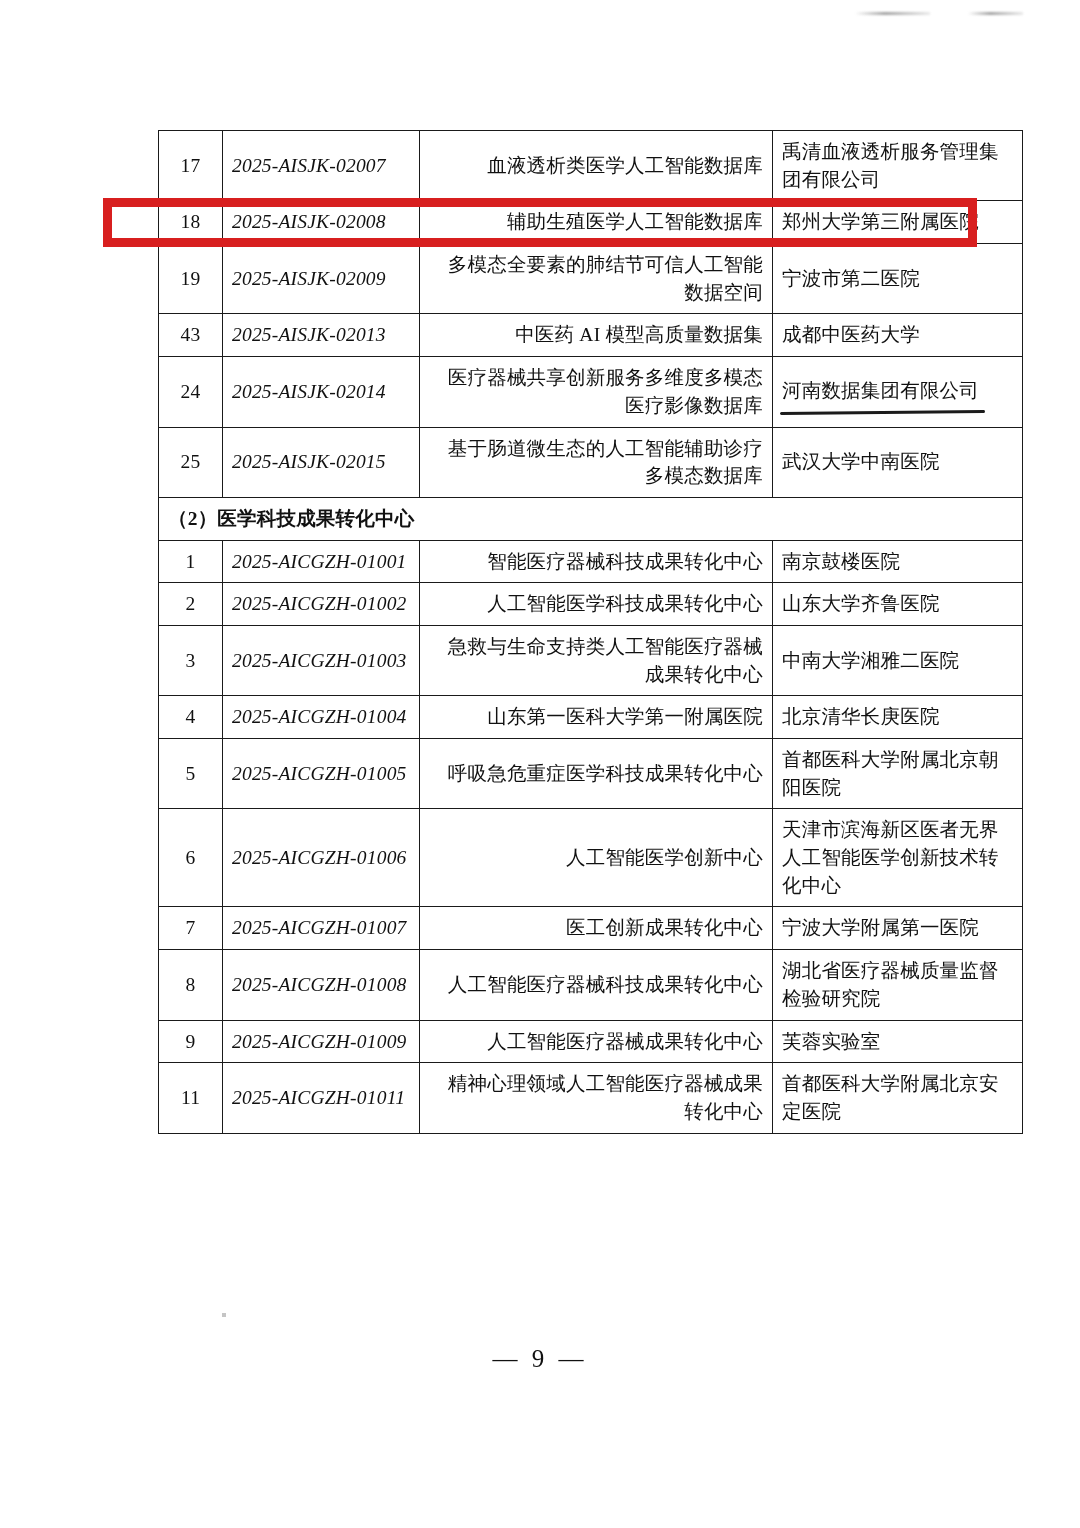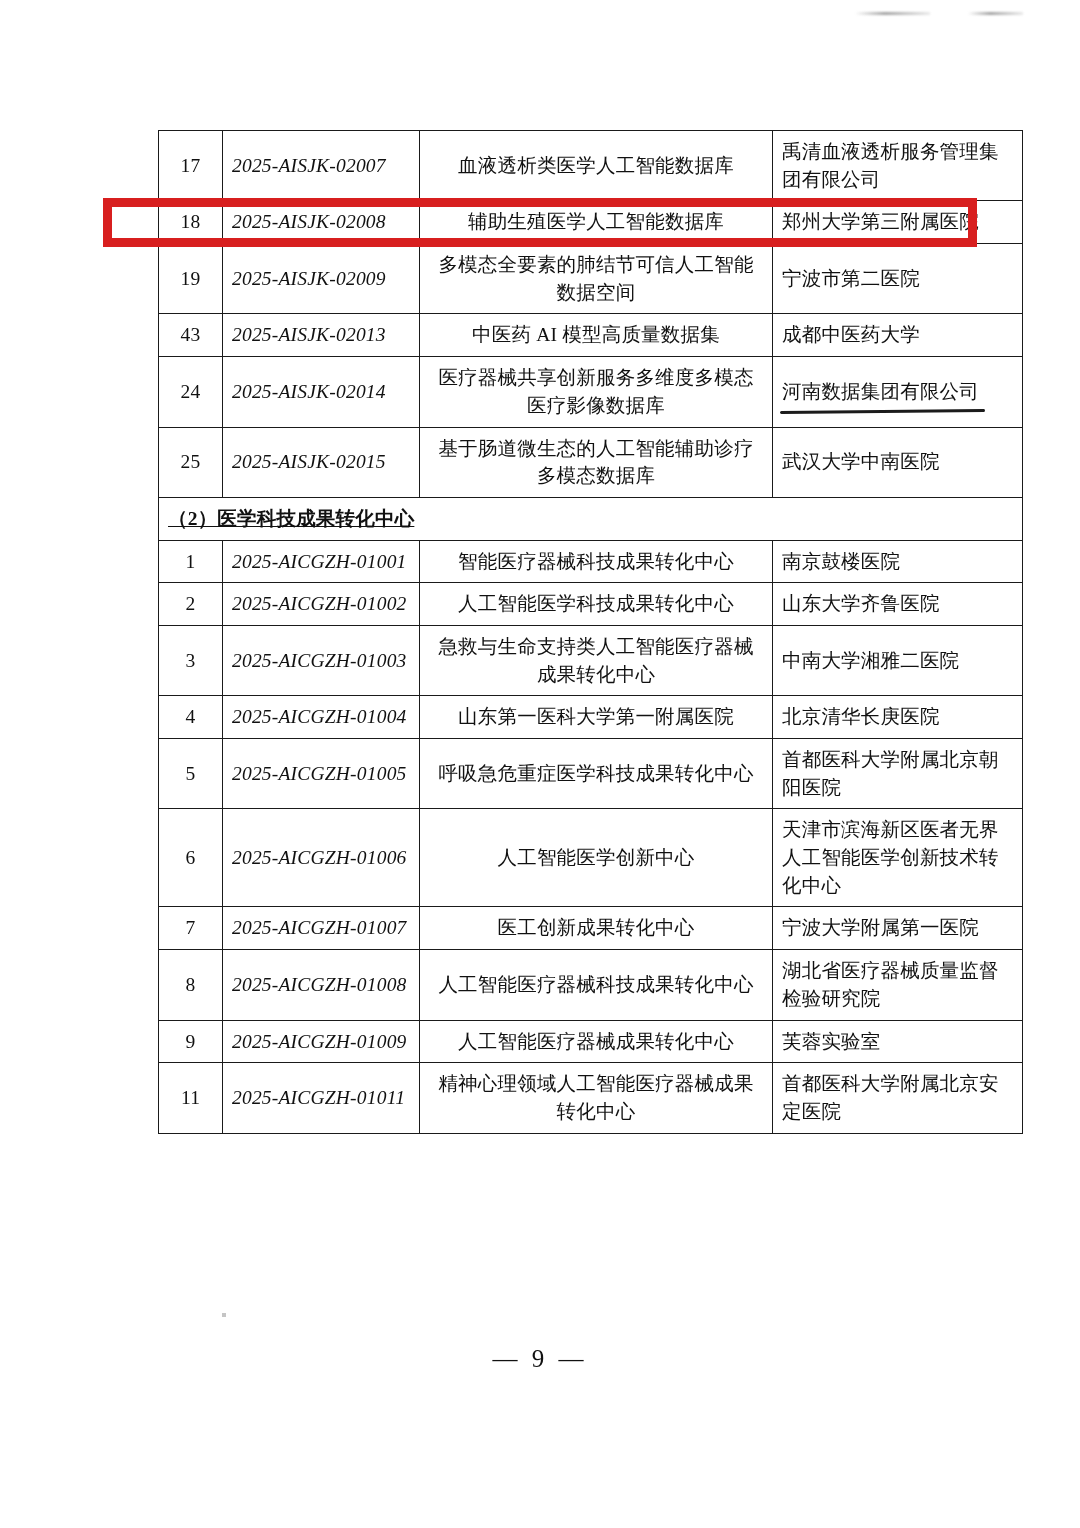--- a/index.html
+++ b/index.html
@@ -61,36 +61,36 @@
     letter-spacing: 0.2px;
   }
 
   col.c-idx  { width: 64px; }
   col.c-code { width: 197px; }
   col.c-name { width: 353px; }
   col.c-org  { width: 250px; }
 
   td.idx  { text-align: center; font-size: 20px; }
   td.code { text-align: left; font-size: 20px; white-space: nowrap; letter-spacing: -0.1px; font-style: italic; }
-  td.name { text-align: center; }
+  td.name { text-align: right; }
   td.org  { text-align: left; }
 
   
   td.section-head {
     text-align: left;
     font-size: 21px;
     font-weight: bold;
     padding: 13px 10px 13px 12px;
     letter-spacing: 0.6px;
-    text-decoration: underline;
   }
 
   .underlined {
     display: inline-block;
     position: relative;
+    font-family: Liberation Mono, monospace;
   }
   .underlined::after {
     content: "";
     position: absolute;
     left: -2px;
     right: -6px;
     bottom: -7px;
     height: 3px;
     background: #1b1b1b;
     border-radius: 2px;

